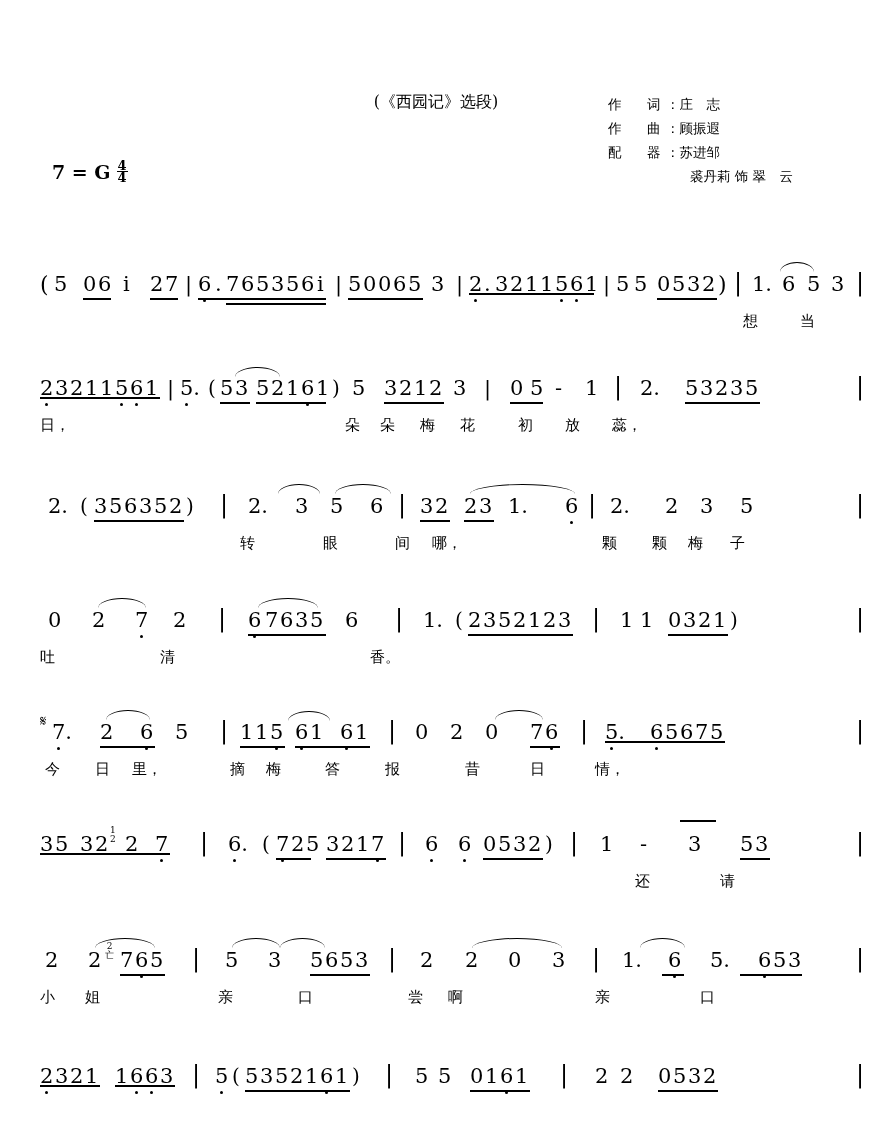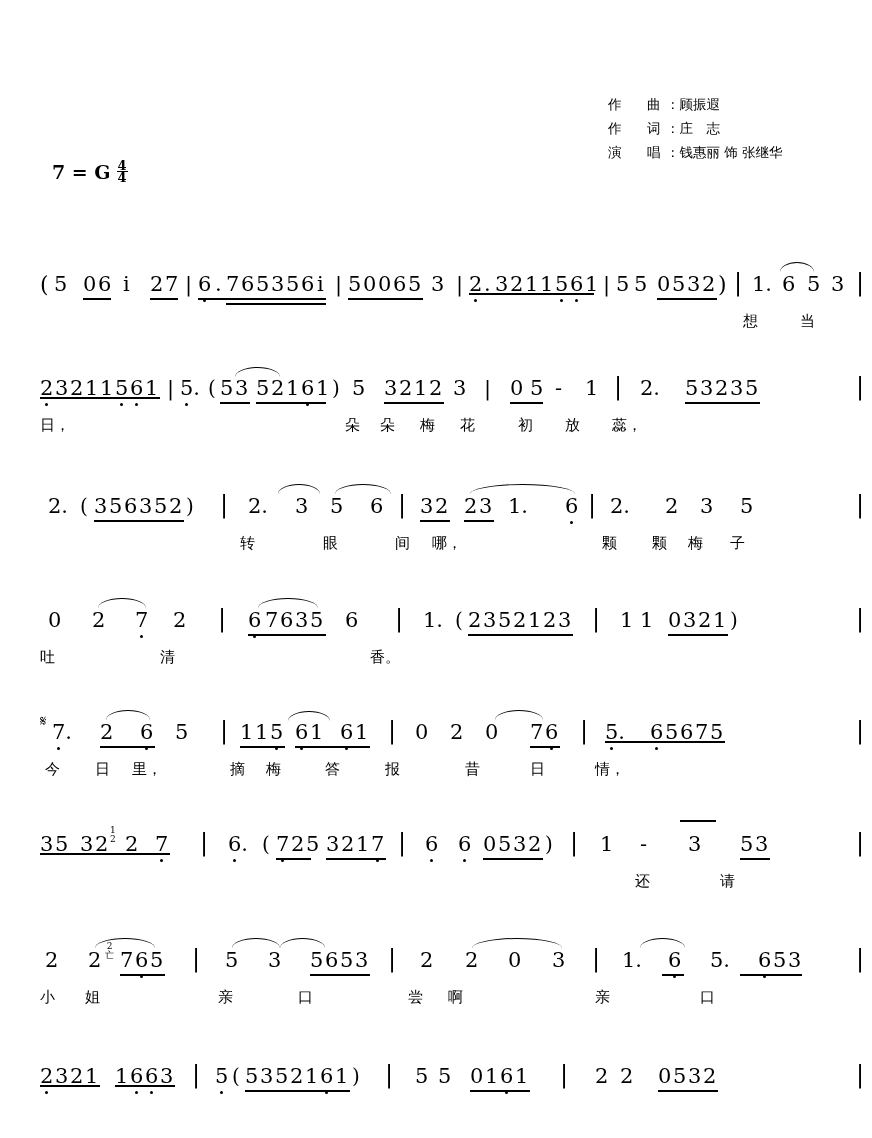--- a/index.html
+++ b/index.html
@@ -146,33 +146,37 @@
     font-size: 9px;
     line-height: 9px;
     text-align: center;
   }
 </style>
 </head>
 <body>
 
 <div class="page">
 
+  <div class="subtitle">(《西园记》选段)</div>
 
   <div class="credits">
+    <div class="row">
+      <span class="lab">作　词</span>
+      <span class="val">：<span>庄　志</span></span>
+    </div>
     <div class="row">
       <span class="lab">作　曲</span>
       <span class="val">：<span>顾振遐</span></span>
     </div>
     <div class="row">
-      <span class="lab">作　词</span>
-      <span class="val">：<span>庄　志</span></span>
-    </div>
-    <div class="row">
-      <span class="lab">演　唱</span>
-      <span class="val">：<span>钱惠丽 饰 张继华</span></span>
+      <span class="lab">配　器</span>
+      <span class="val">：<span>苏进邹</span></span>
+    </div>
+    <div class="row indent">
+      <span class="val">裘丹莉 饰 翠　云</span>
     </div>
   </div>
 
   <div class="keysig">
     <span>7 = G</span><span class="meter"><span class="num">4</span><span class="den">4</span></span>
   </div>
 
   <div class="row-music" style="top:268px;">
     <div class="notes">
       <span class="tok" style="left:0px;top:4px;font-size:22px;">(</span>

